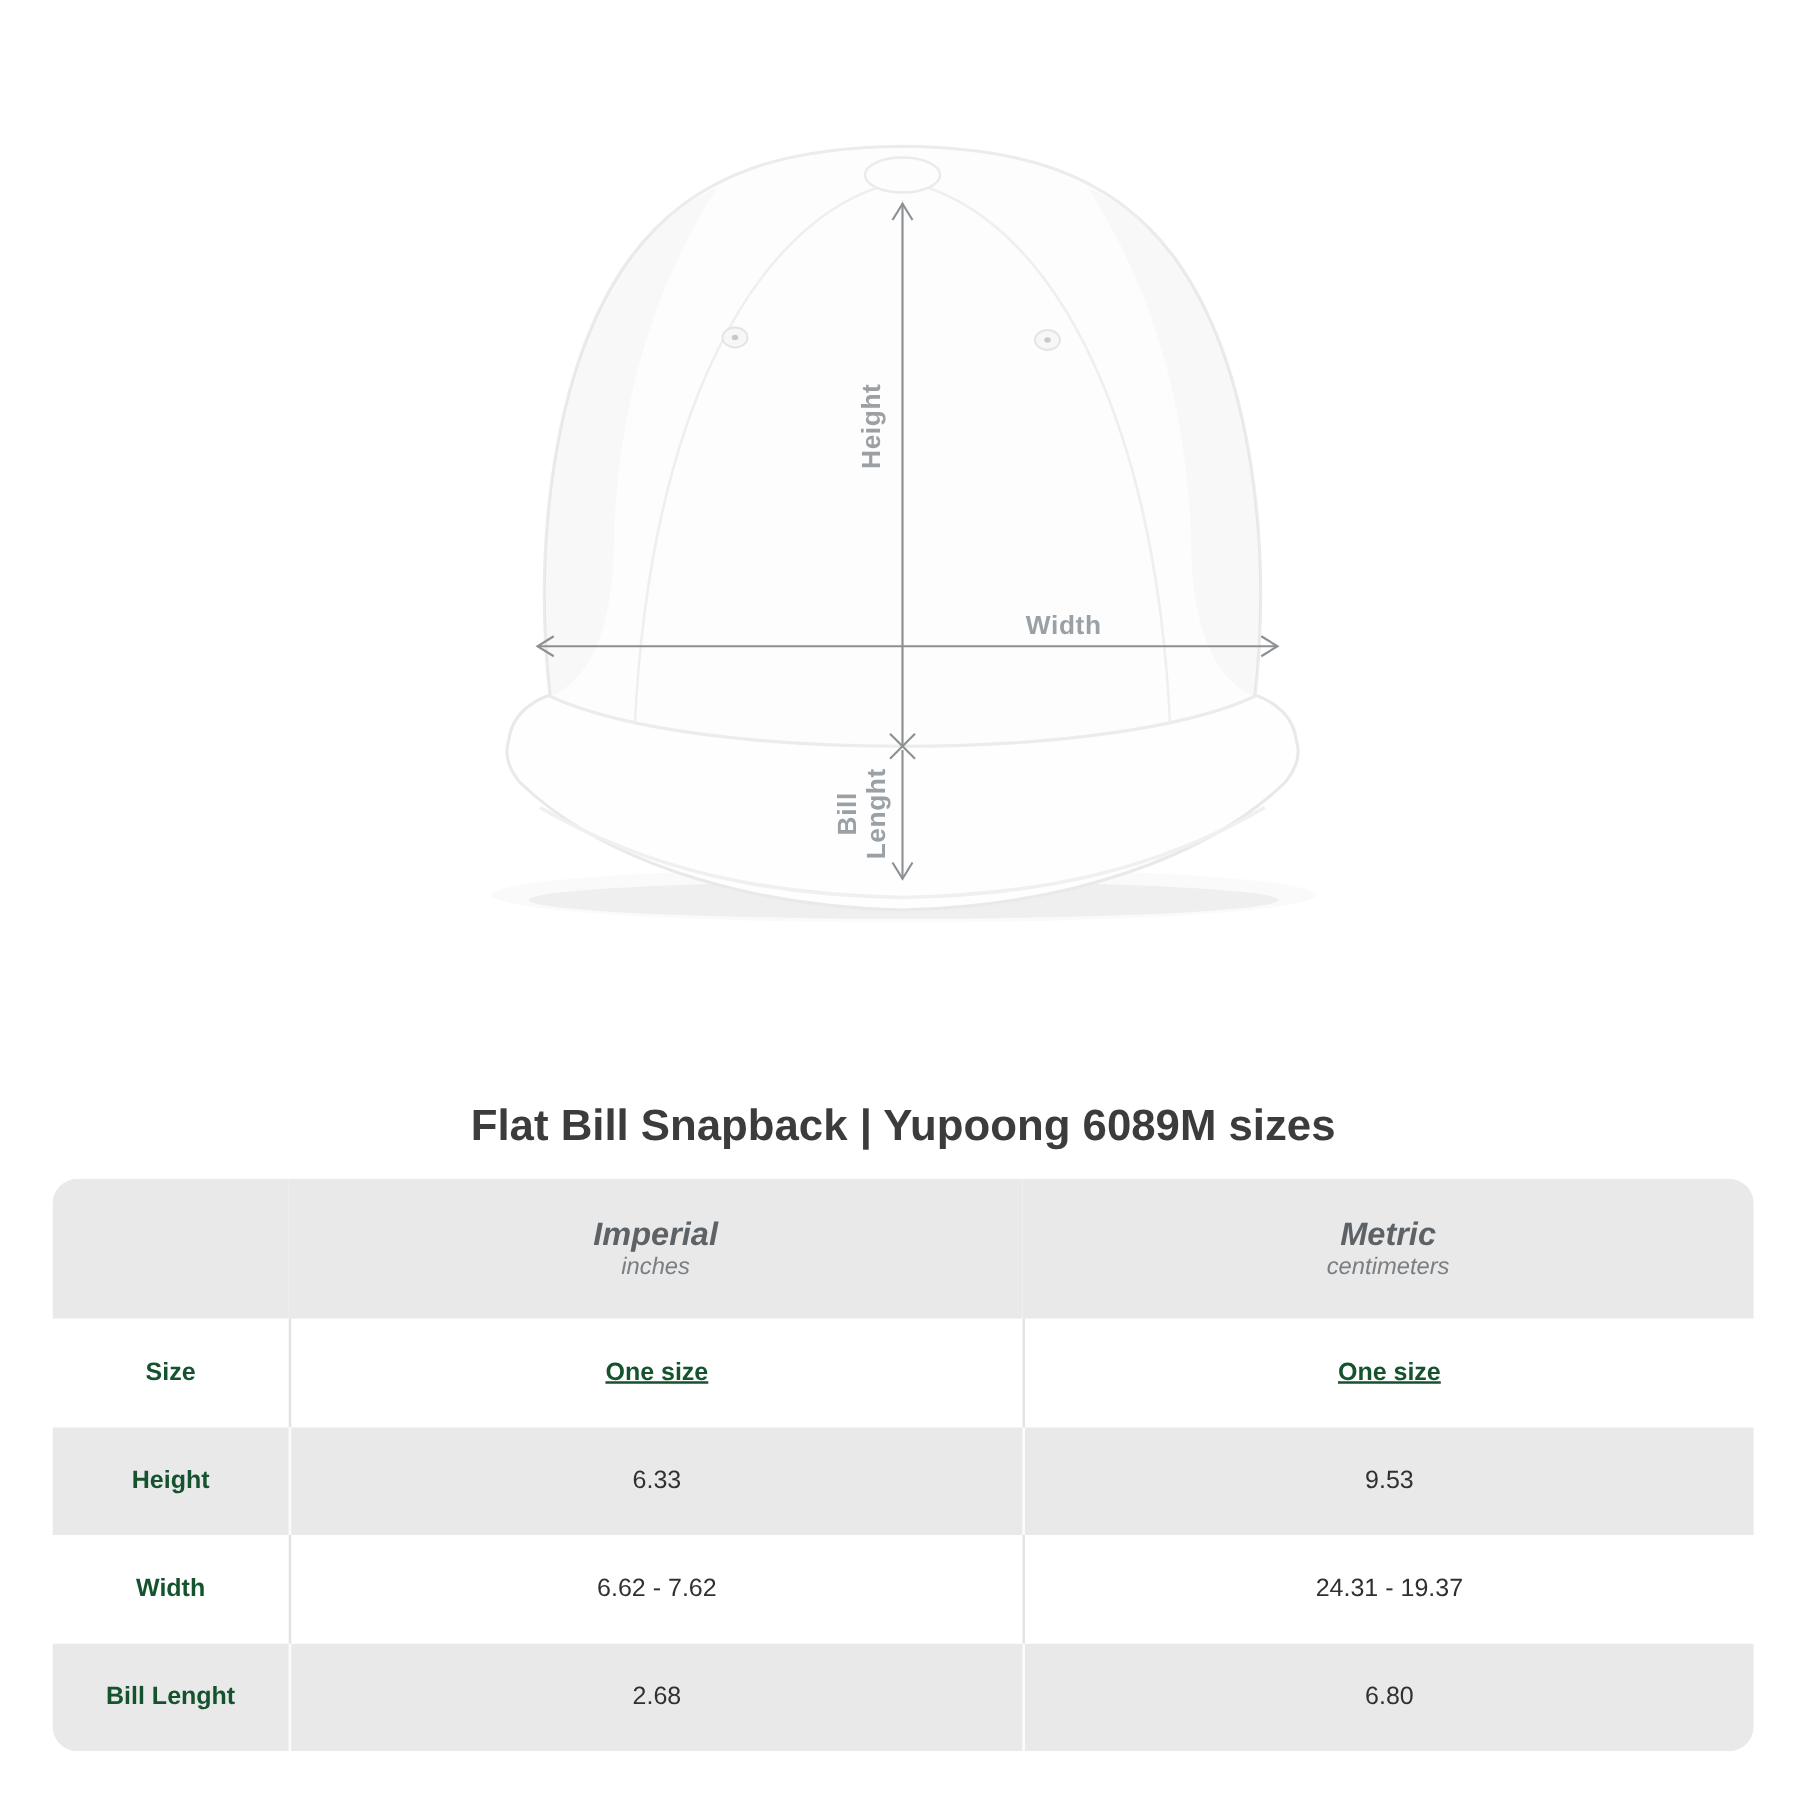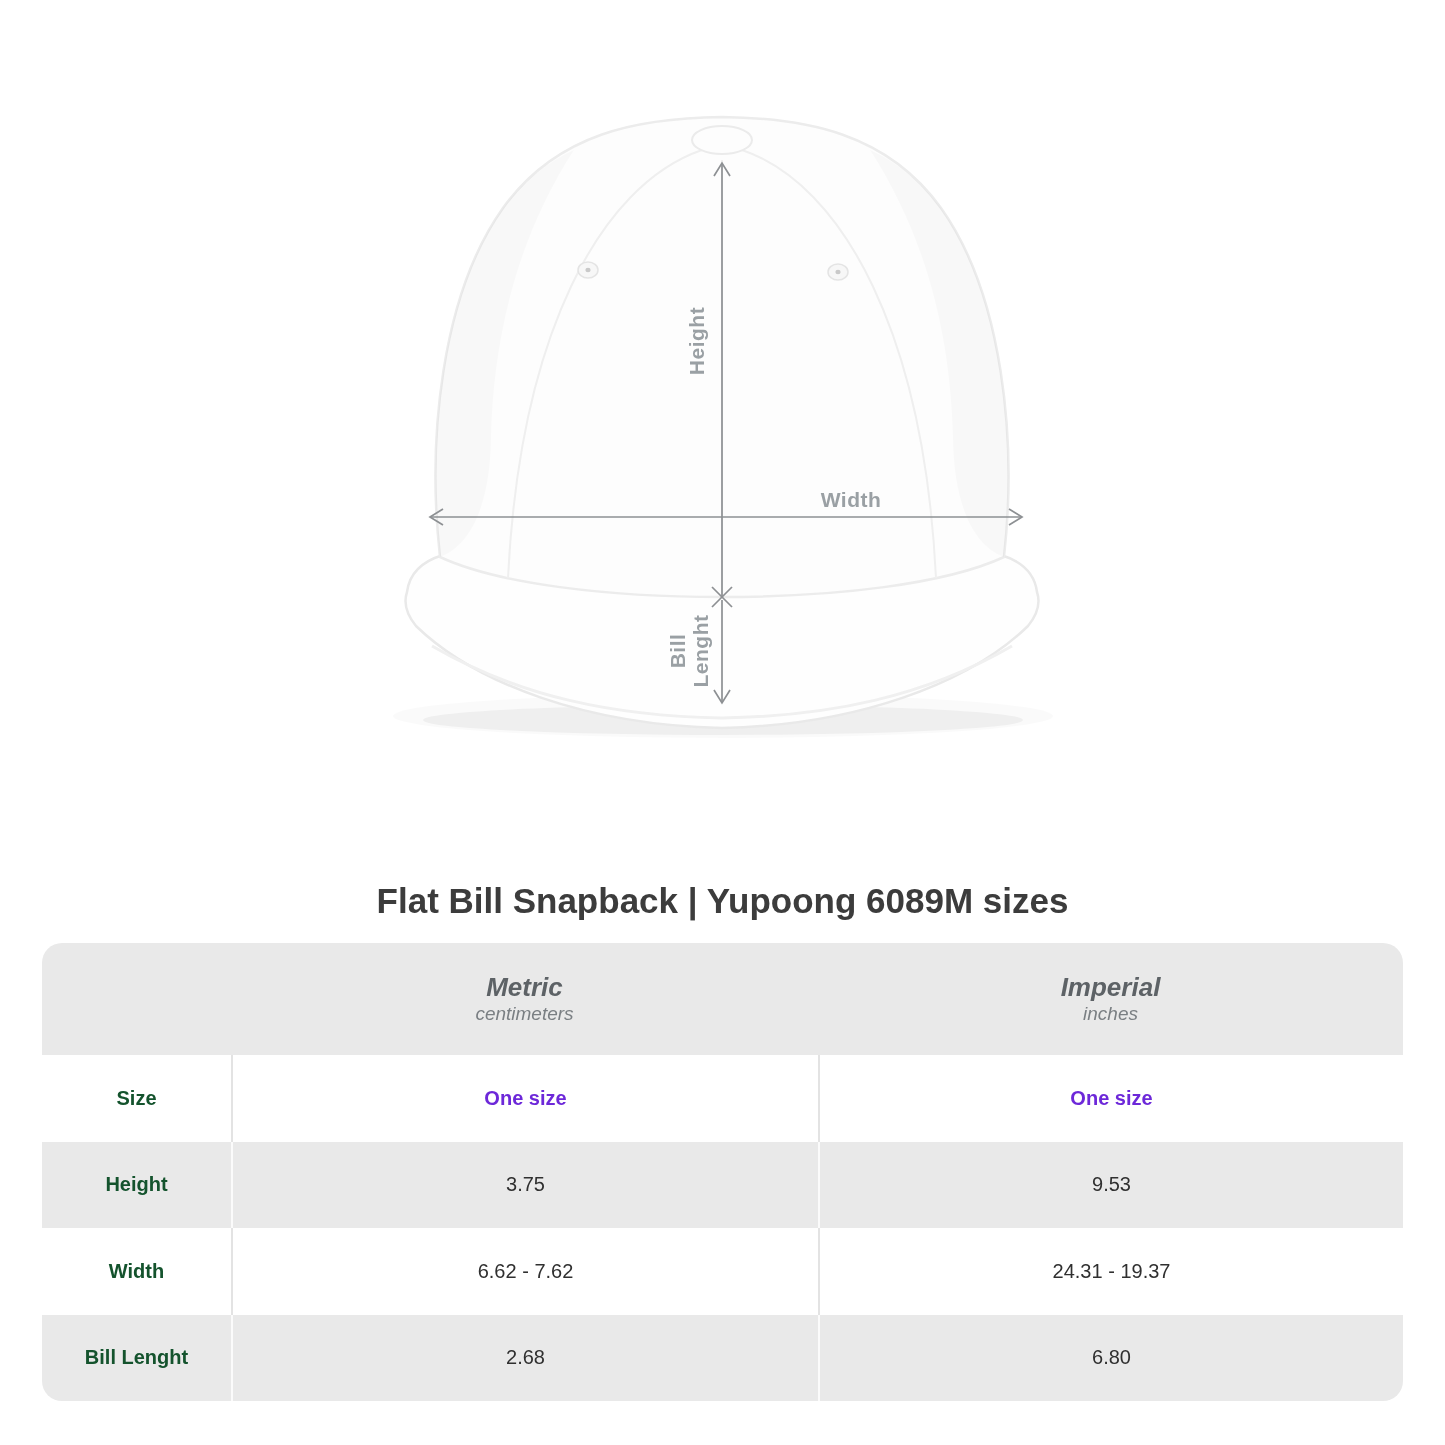--- a/index.html
+++ b/index.html
@@ -92,21 +92,22 @@
     font-size: 20px;
     font-weight: bold;
     color: #14532d;
   }
   .row-value {
     font-size: 20px;
     color: #303030;
   }
   .row-value.emph {
     font-weight: bold;
-    color: #6d28d9;
+    color: #14532d;
+    text-decoration: underline;
   }
   
   .t-row { display: contents; }
 </style>
 </head>
 <body>
 
 <div class="page">
 
   <svg class="hat-figure" viewBox="0 0 1445 800" aria-hidden="true">
@@ -172,37 +173,37 @@
     <text class="dim-label" transform="translate(685,651) rotate(-90)" text-anchor="middle">Bill</text>
     <text class="dim-label" transform="translate(708,651) rotate(-90)" text-anchor="middle">Lenght</text>
   </svg>
 
   <div class="page-title">Flat Bill Snapback | Yupoong 6089M sizes</div>
 
   <div class="size-table">
 
     <div class="cell head-cell"></div>
     <div class="cell head-cell">
+      <div class="col-title">Imperial</div>
+      <div class="col-subtitle">inches</div>
+    </div>
+    <div class="cell head-cell">
       <div class="col-title">Metric</div>
       <div class="col-subtitle">centimeters</div>
-    </div>
-    <div class="cell head-cell">
-      <div class="col-title">Imperial</div>
-      <div class="col-subtitle">inches</div>
     </div>
 
     <div class="t-row row-white">
       <div class="cell row-label">Size</div>
       <div class="cell row-value emph">One size</div>
       <div class="cell row-value emph">One size</div>
     </div>
 
     <div class="t-row row-gray">
       <div class="cell row-label">Height</div>
-      <div class="cell row-value">3.75</div>
+      <div class="cell row-value">6.33</div>
       <div class="cell row-value">9.53</div>
     </div>
 
     <div class="t-row row-white">
       <div class="cell row-label">Width</div>
       <div class="cell row-value">6.62 - 7.62</div>
       <div class="cell row-value">24.31 - 19.37</div>
     </div>
 
     <div class="t-row row-gray">

